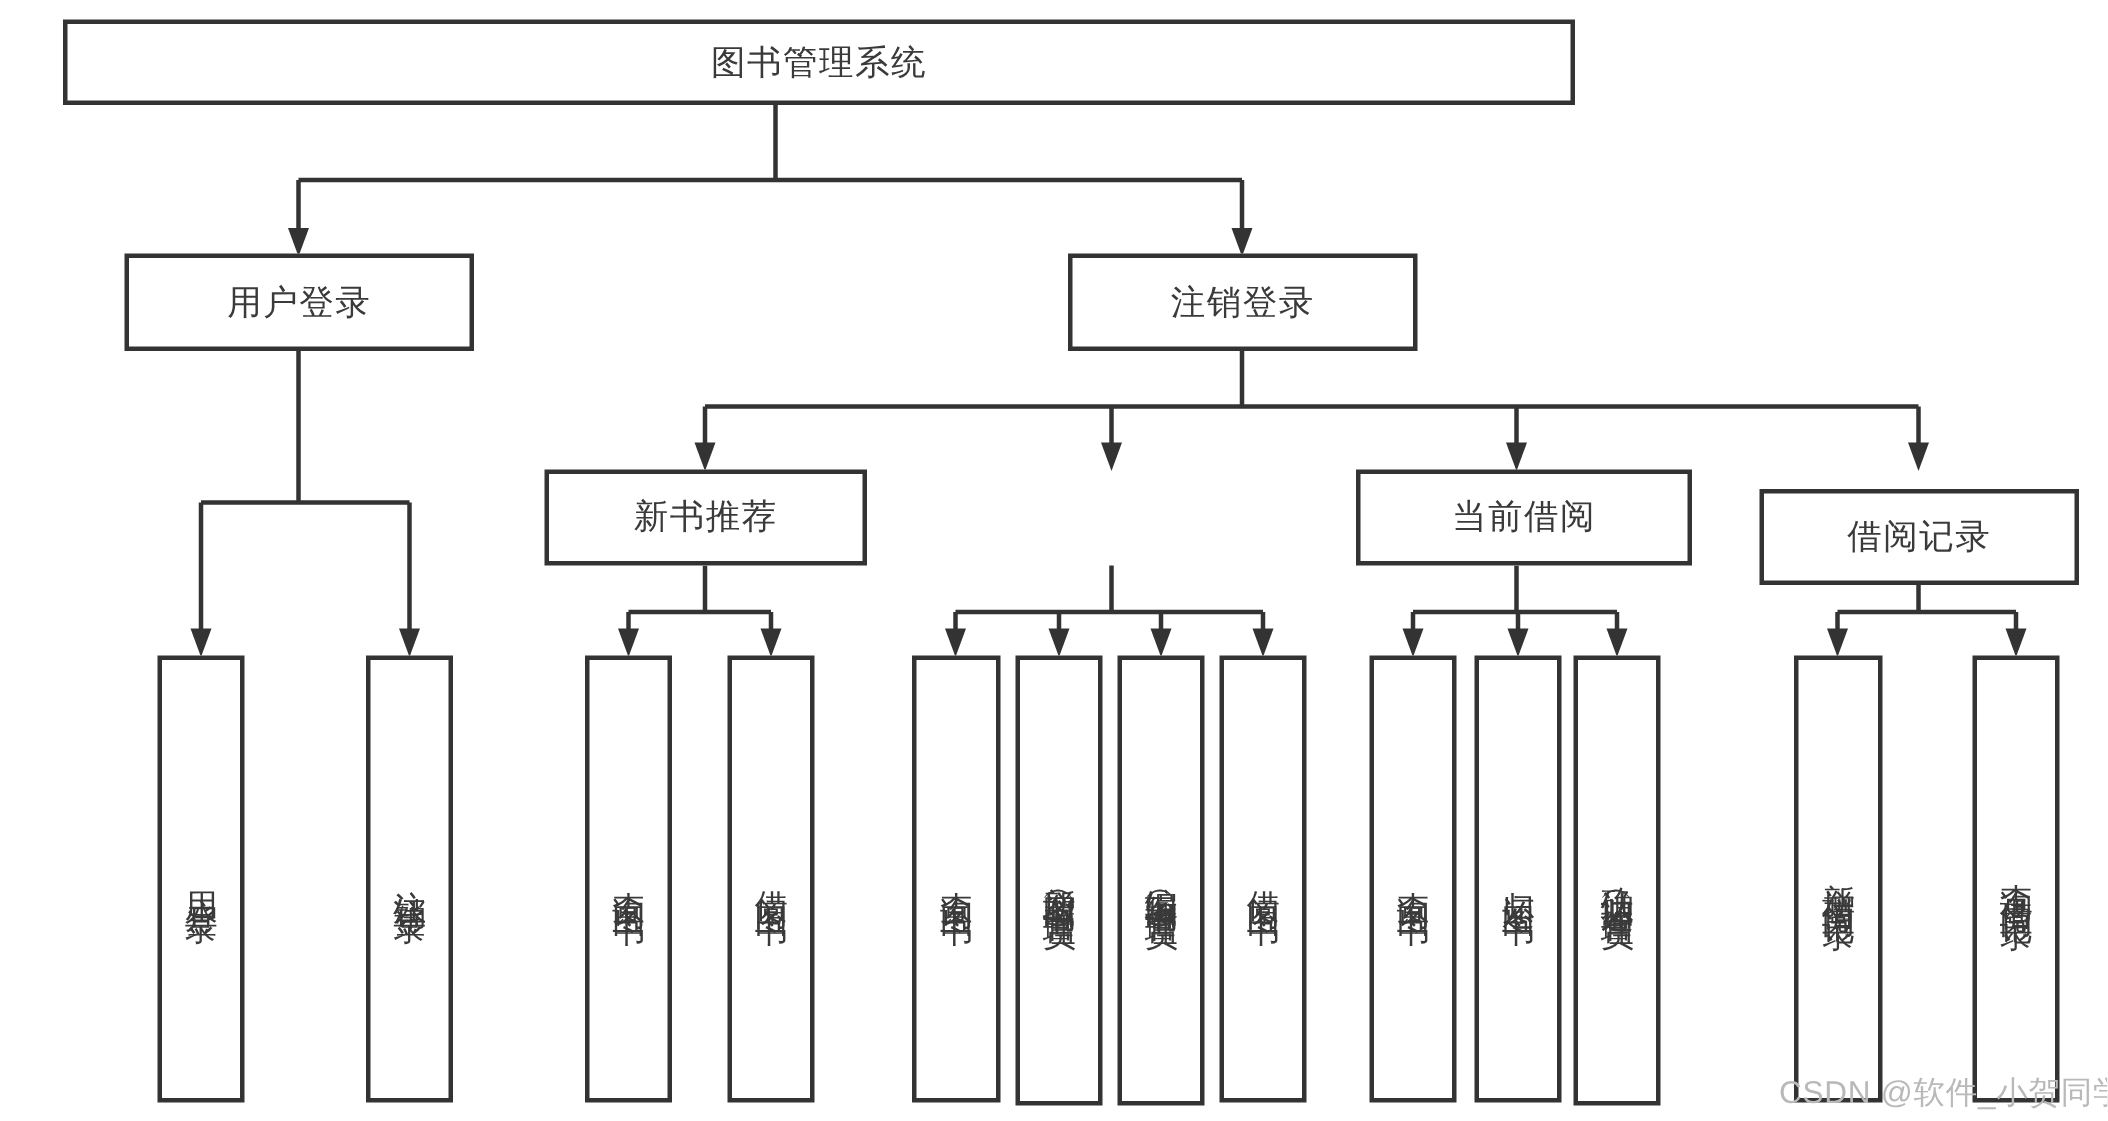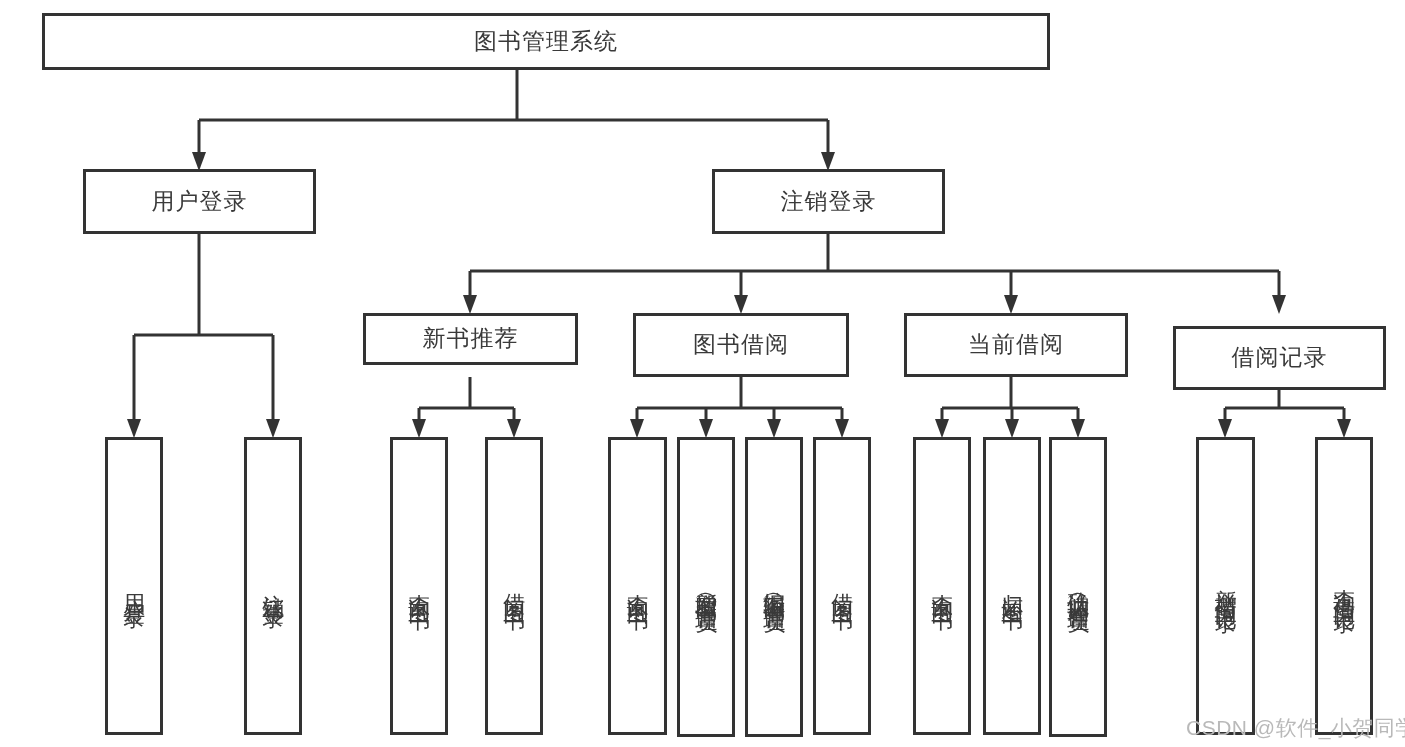--- a/index.html
+++ b/index.html
@@ -142,22 +142,21 @@
       <path d="M1218,419 L1232,419 L1225,438 Z"></path>
       <path d="M1337,419 L1351,419 L1344,438 Z"></path>
     </g>
   </svg>
 
   <div class="box" style="left:13px; top:13px; width:1008px; height:57px;margin-left:29px;">图书管理系统</div>
 
   <div class="box" style="left:83px; top:169px; width:233px; height:65px;">用户登录</div>
   <div class="box" style="left:712px; top:169px; width:233px; height:65px;">注销登录</div>
 
-  <div class="box" style="left:363px; top:313px; width:215px; height:52px;">新书推荐</div>
-  <div class="box" style="left:633px; top:313px; width:216px; height:64px;">图书借阅</div>
+  <div class="box" style="left:363px; top:313px; width:215px; height:64px;">新书推荐</div>
   <div class="box" style="left:904px; top:313px; width:224px; height:64px;">当前借阅</div>
   <div class="box" style="left:1173px; top:326px; width:213px; height:64px;">借阅记录</div>
 
   <div class="box leaf" style="left:105px; top:437px; width:58px; height:298px;">用户登录</div>
   <div class="box leaf" style="left:244px; top:437px; width:58px; height:298px;">注销登录</div>
 
   <div class="box leaf" style="left:390px; top:437px; width:58px; height:298px;">查询图书</div>
   <div class="box leaf" style="left:485px; top:437px; width:58px; height:298px;">借阅图书</div>
 
   <div class="box leaf" style="left:608px; top:437px; width:59px; height:298px;">查询图书</div>

